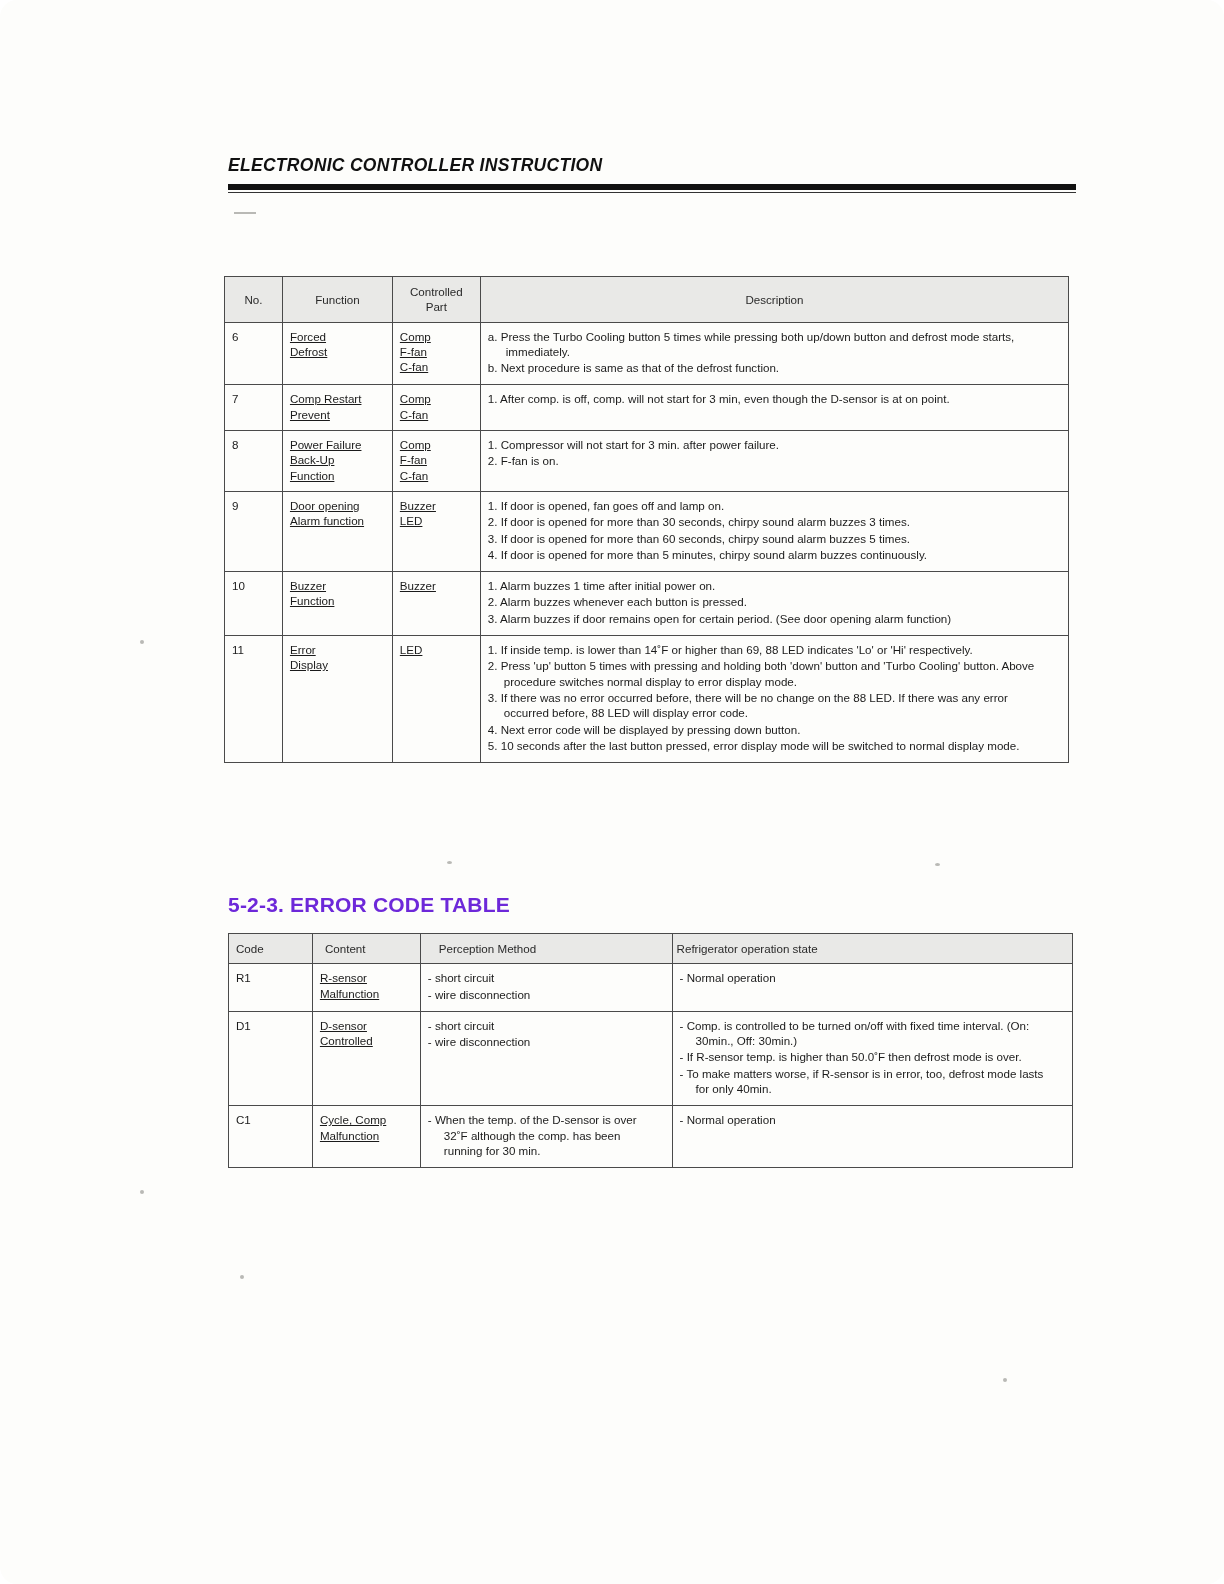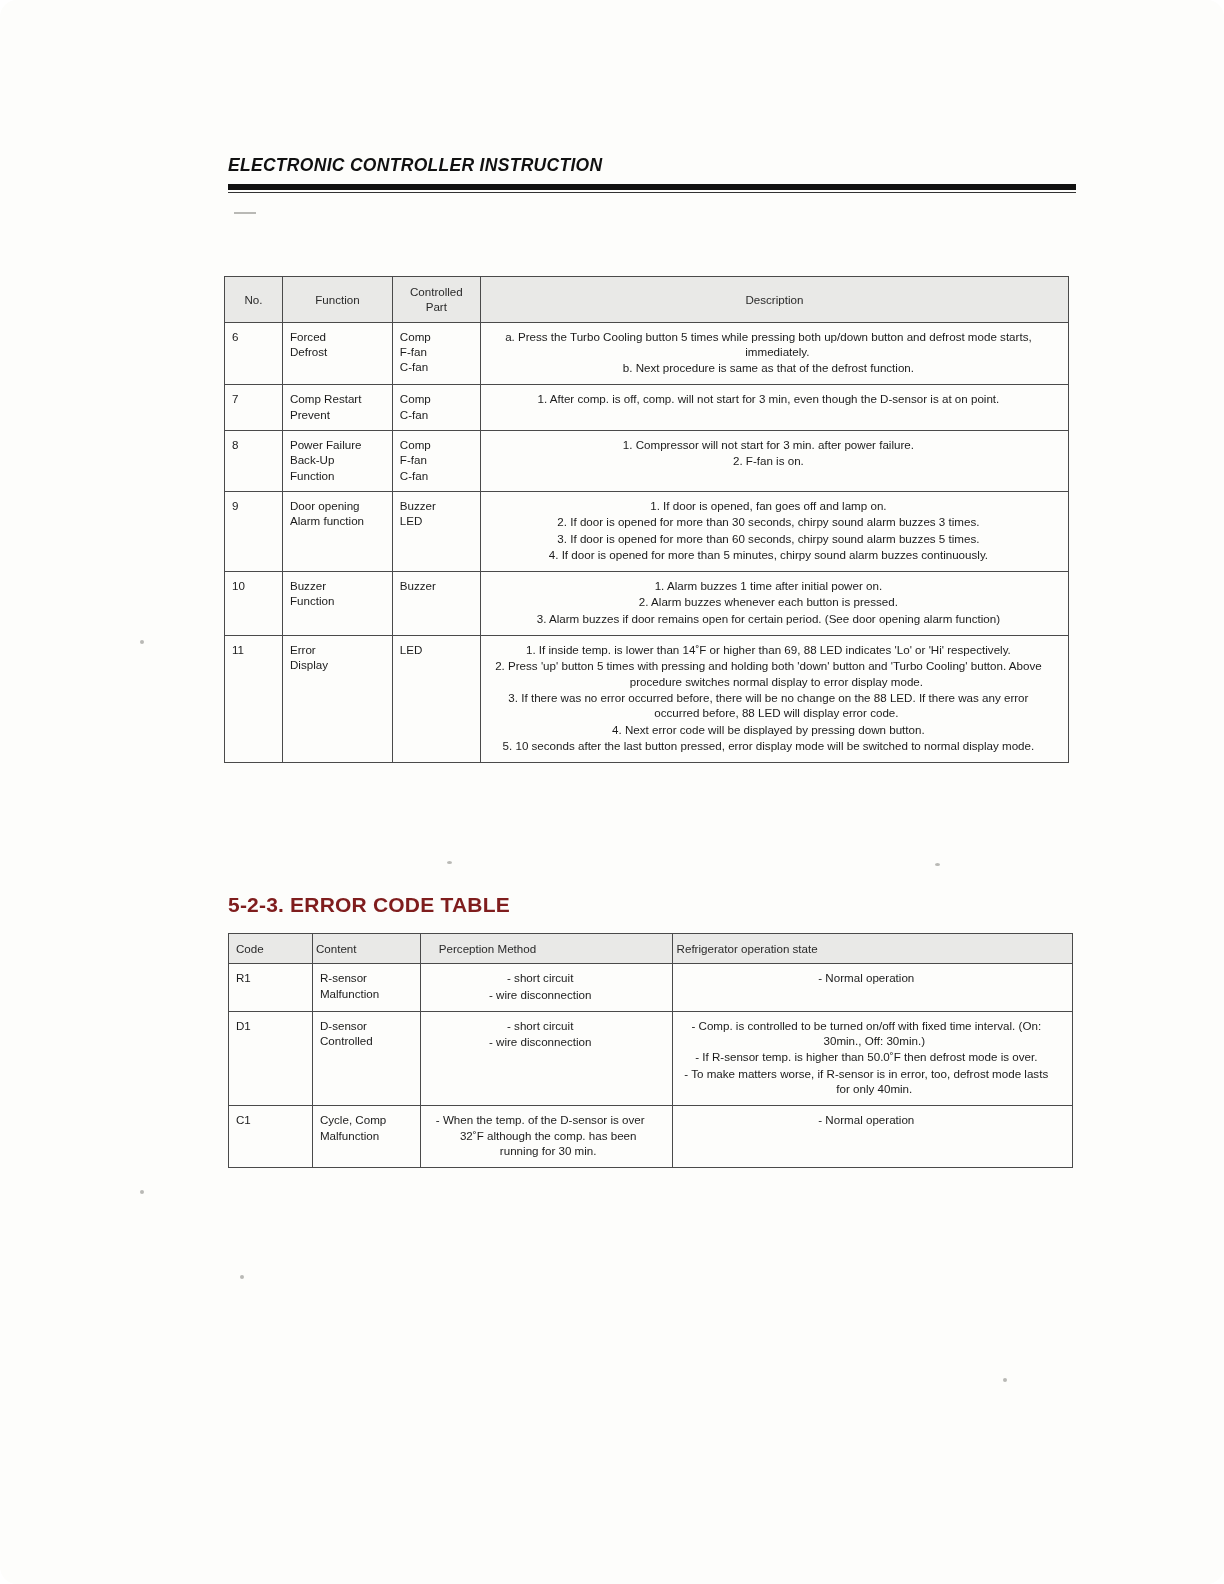--- a/index.html
+++ b/index.html
@@ -73,32 +73,31 @@
     text-align: center;
     vertical-align: middle;
     background: #e9e9e7;
     font-size: 11.6px;
     padding: 7px 4px;
     color: #2a2a2a;
   }
   .cell-center {
     text-align: center;
   }
-  .nowrapish { white-space: pre-line; }
+  .nowrapish { white-space: pre-line; text-decoration: underline; }
 
   ul.plain, ol.plain {
     margin: 0;
     padding: 0;
     list-style: none;
   }
   ul.plain li {
     margin: 0 12px 1px 0;
     padding-left: 16px;
     text-indent: -16px;
-    text-align: center;
   }
   ul.plain li.hang2 {
     padding-left: 18px;
     text-indent: -18px;
   }
 
   
   .table1-wrap {
     position: absolute;
     left: 224px;
@@ -111,21 +110,21 @@
   .t1-col-desc  { width: 589px; }
 
   
   .section-heading {
     position: absolute;
     left: 228px;
     top: 893px;
     font-size: 21px;
     font-weight: bold;
     letter-spacing: 0.2px;
-    color: #7f1d1d;
+    color: #6d28d9;
     text-align: center;
   }
 
   
   .table2-wrap {
     position: absolute;
     left: 228px;
     top: 933px;
     width: 845px;
   }
@@ -274,21 +273,21 @@
     <table class="doc-table">
       <colgroup>
         <col class="t2-col-code">
         <col class="t2-col-content">
         <col class="t2-col-method">
         <col class="t2-col-state">
       </colgroup>
       <thead>
         <tr>
           <th style="text-align:left;padding-left:7px;">Code</th>
-          <th style="text-align:left;padding-left:3px;">Content</th>
+          <th style="text-align:left;padding-left:12px;">Content</th>
           <th style="text-align:left;padding-left:18px;">Perception Method</th>
           <th style="text-align:left;">Refrigerator operation state</th>
         </tr>
       </thead>
       <tbody>
 
         <tr>
           <td>R1</td>
           <td class="nowrapish">R-sensor
 Malfunction</td>

